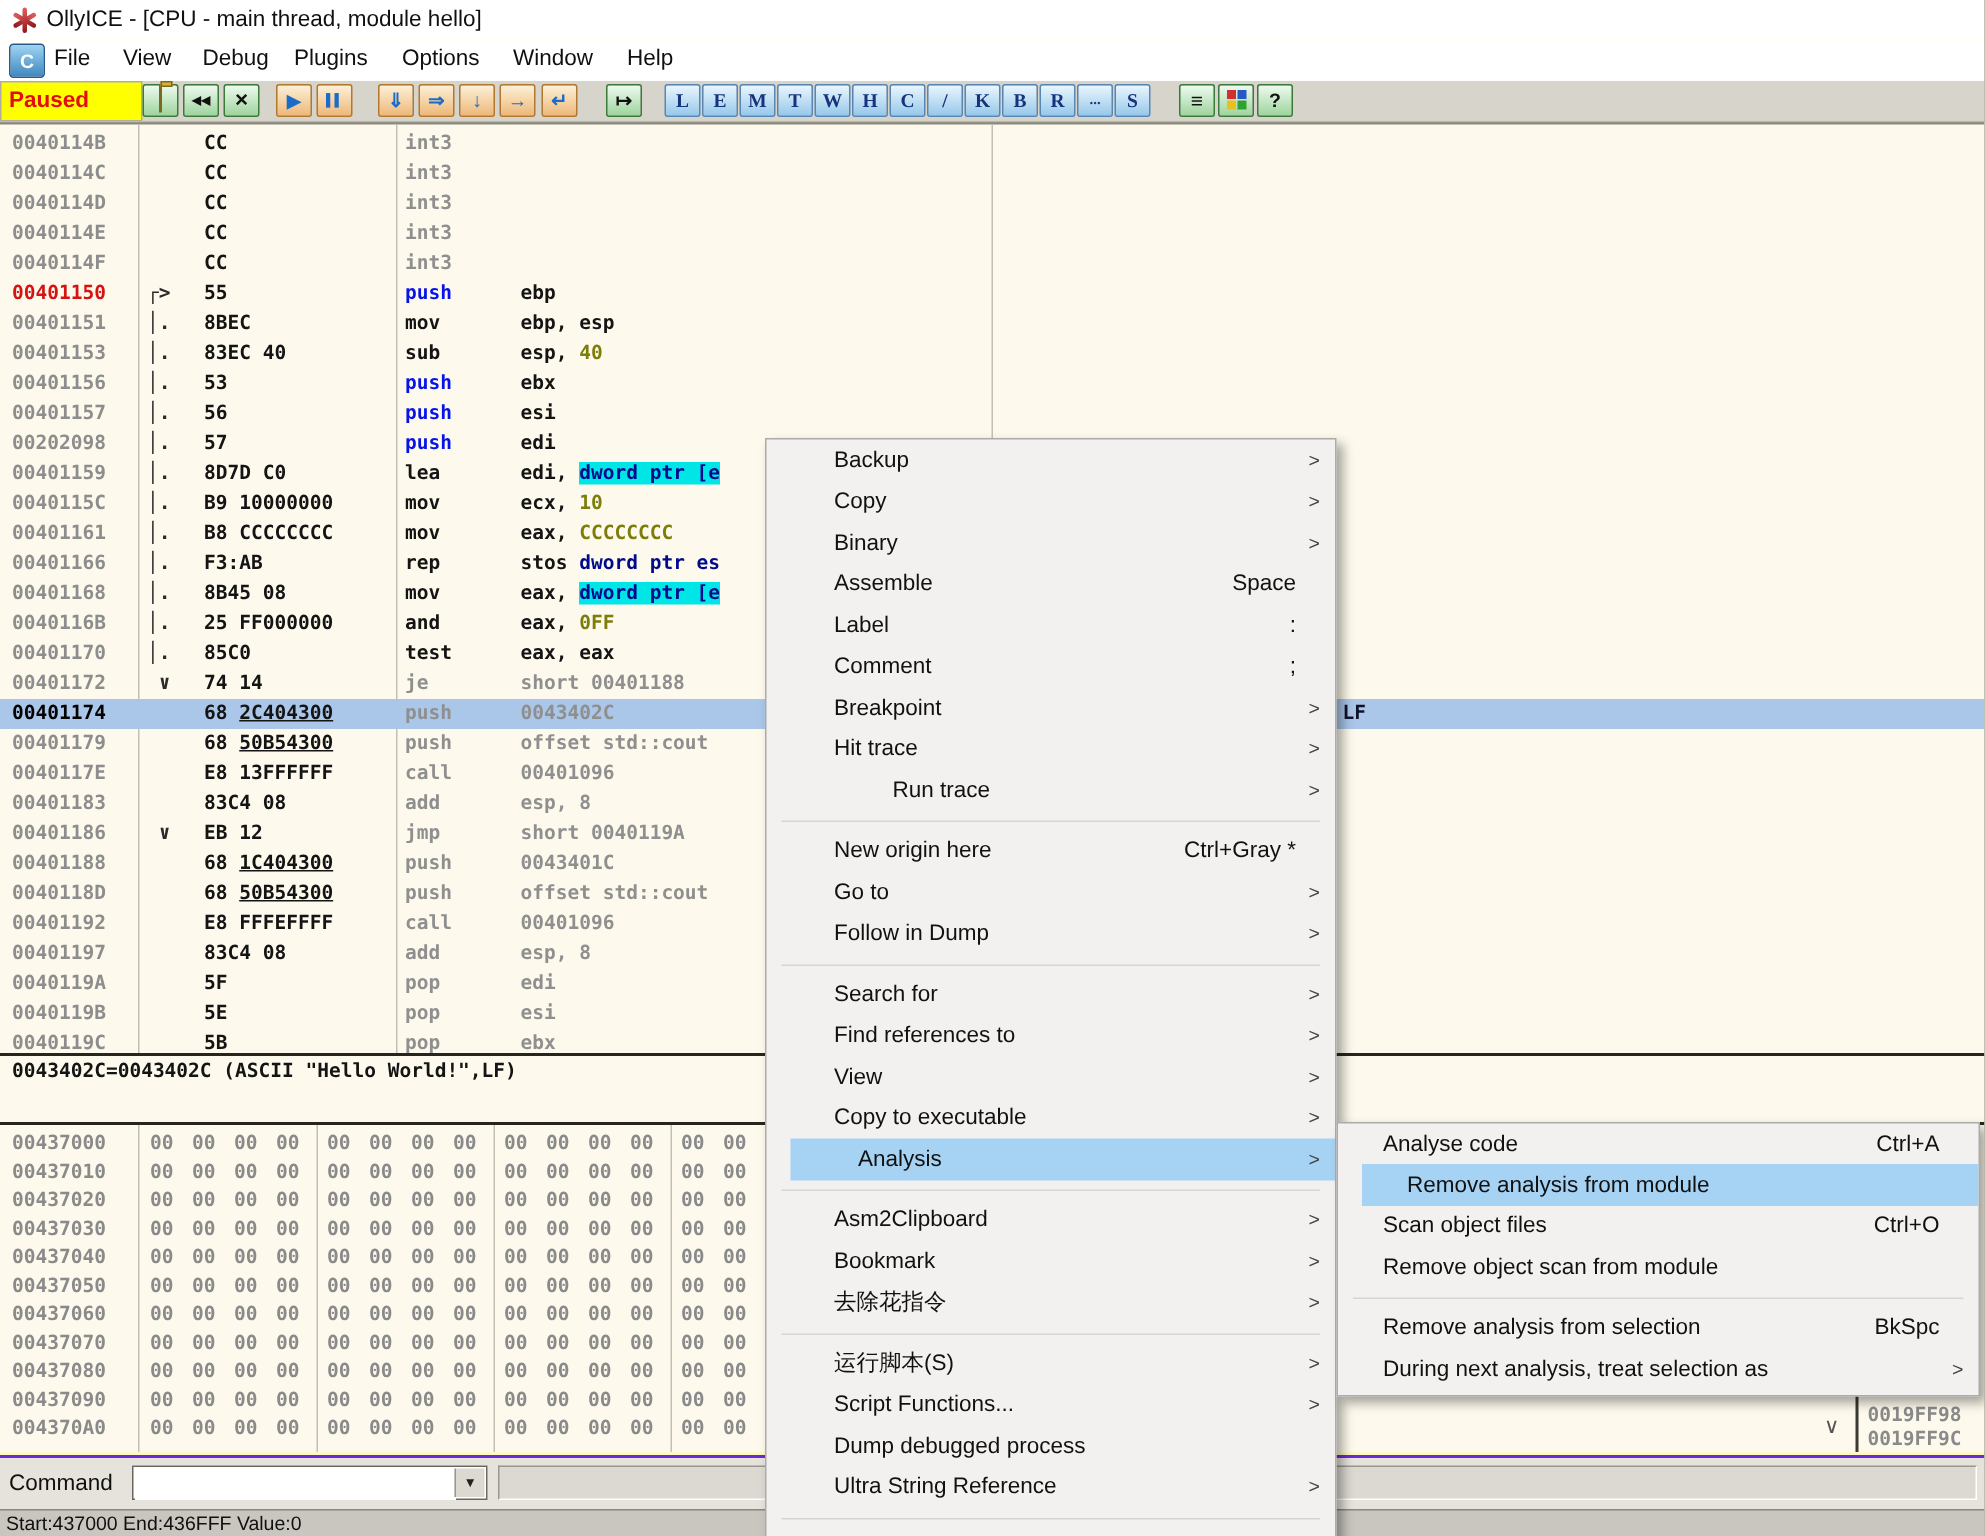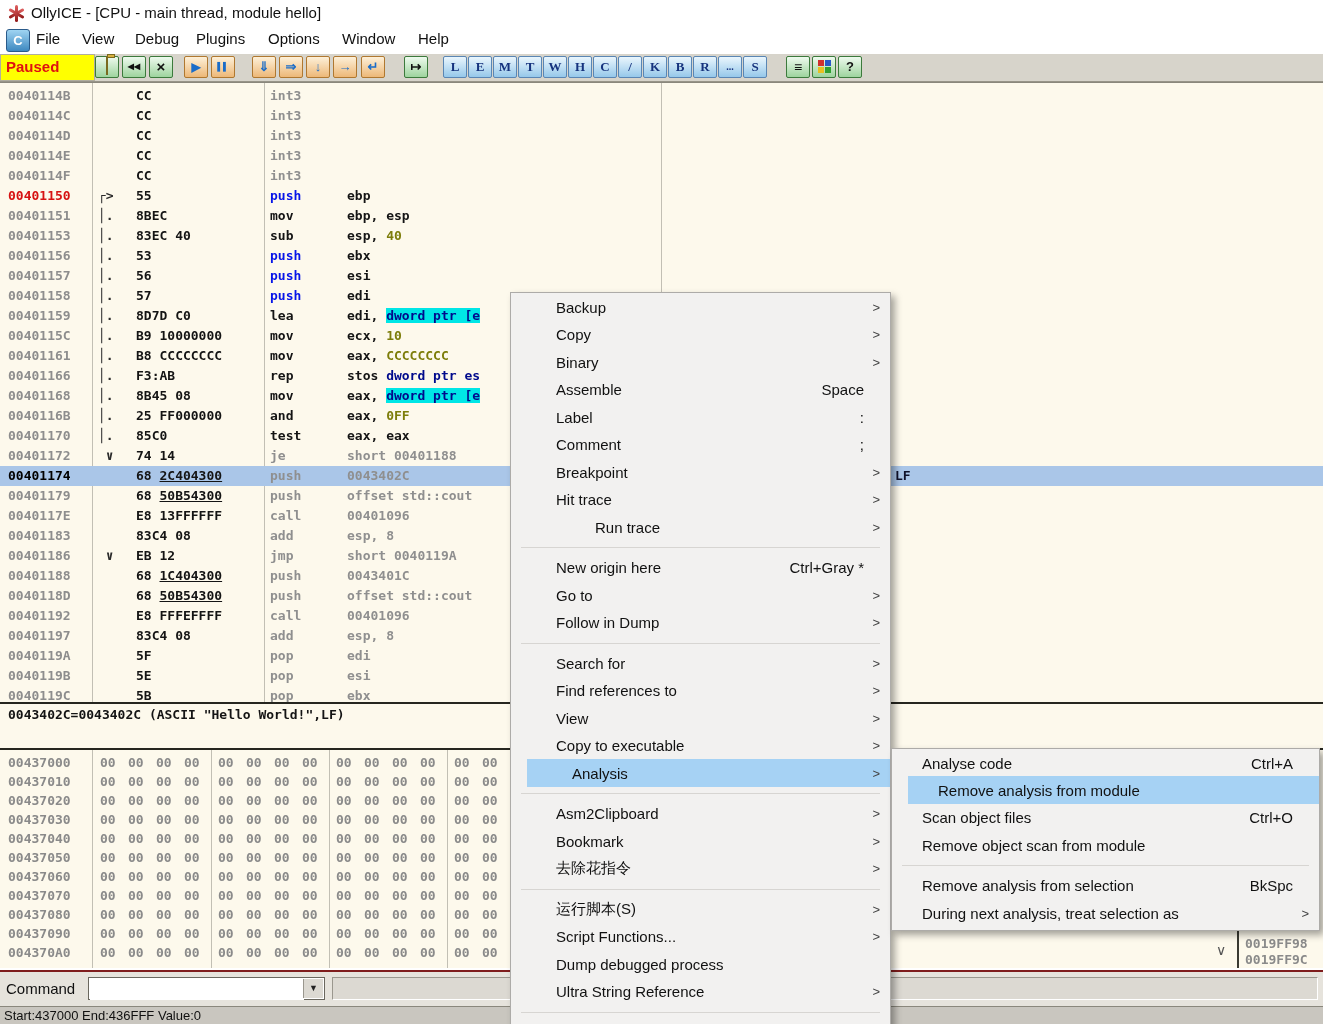--- a/index.html
+++ b/index.html
@@ -1,16 +1,16 @@
 <!DOCTYPE html>
 <html><head>
 <meta charset="utf-8">
 <style>
   html,body{margin:0;padding:0;background:#888;}
-  .screen{position:relative;width:1323px;height:1024px;background:#ffffff;overflow:hidden;
+  .screen{position:relative;width:1323px;height:1024px;background:#fef9c3;overflow:hidden;
           font-family:"Liberation Sans",sans-serif;-webkit-font-smoothing:antialiased;}
   
   .titlebar{position:absolute;left:0;top:0;width:1323px;height:27px;background:#fff;}
   .app-icon{position:absolute;left:8px;top:5px;width:17px;height:17px;}
   .app-icon i{position:absolute;left:7px;top:0;width:3px;height:17px;background:linear-gradient(#e06060,#901818);border-radius:2px;}
   .app-icon i:nth-child(2){transform:rotate(60deg);}
   .app-icon i:nth-child(3){transform:rotate(-60deg);}
   .title-text{position:absolute;left:31px;top:4px;font-size:15px;color:#101010;}
   .menubar{position:absolute;left:0;top:27px;width:1323px;height:27px;background:#fff;}
   .c-icon{position:absolute;top:2px;width:22px;height:21px;background:linear-gradient(#9fd4f2,#3e88c0);
@@ -54,21 +54,21 @@
   .dump-pane{position:absolute;left:0;top:750px;width:1323px;height:218px;background:#fdf9ec;}
   .hrow{position:absolute;left:0;width:1237px;height:19px;font-family:"DejaVu Sans Mono",monospace;
         font-size:13px;font-weight:bold;line-height:19px;color:#8a8a8a;}
   .ha{position:absolute;left:8px;}
   .hb{position:absolute;}
   .stack-div{position:absolute;left:1237px;top:750px;width:2px;height:218px;background:#3a3a32;}
   .stack-addr{position:absolute;left:1245px;font-family:"DejaVu Sans Mono",monospace;font-size:13px;
               font-weight:bold;color:#8a8a8a;}
   .stack-chev{position:absolute;left:1216px;top:942px;font-size:14px;color:#555;}
   
-  .command-bar{position:absolute;left:0;top:970px;width:1323px;height:34px;background:#e6e3dc;border-top:2px solid #7f1d1d;}
+  .command-bar{position:absolute;left:0;top:970px;width:1323px;height:34px;background:#e6e3dc;border-top:2px solid #6d28d9;}
   .cmd-label{position:absolute;left:6px;top:8px;font-size:15px;color:#101010;}
   .cmd-combo{position:absolute;left:88px;top:5px;width:237px;height:23px;background:#fff;border:1px solid #6a675e;box-sizing:border-box;}
   .cmd-input{position:absolute;left:1px;top:1px;width:210px;height:19px;border:0;outline:none;font-size:13px;background:#fff;}
   .cmd-arrow{position:absolute;right:1px;top:1px;width:19px;height:19px;background:#dcd9d2;border-left:1px solid #9a978e;
              text-align:center;font-size:9px;line-height:19px;color:#222;}
   .cmd-panel{position:absolute;left:332px;top:5px;width:986px;height:23px;background:#dcd9d2;
              border:1px solid #9a978e;border-right-color:#fff;border-bottom-color:#fff;box-sizing:border-box;}
   .status-bar{position:absolute;left:0;top:1006px;width:1323px;height:18px;background:#c9c6bf;border-top:1px solid #8a877c;}
   .status-text{position:absolute;left:4px;top:1px;font-size:13px;color:#101010;}
   
@@ -171,21 +171,21 @@
         <div class="drow" style="top: 3px;"><span class="da a-gy">0040114B</span><span class="db"><span>CC</span></span><span class="dm s-gy">int3</span><span class="do"></span></div>
         <div class="drow" style="top: 23px;"><span class="da a-gy">0040114C</span><span class="db"><span>CC</span></span><span class="dm s-gy">int3</span><span class="do"></span></div>
         <div class="drow" style="top: 43px;"><span class="da a-gy">0040114D</span><span class="db"><span>CC</span></span><span class="dm s-gy">int3</span><span class="do"></span></div>
         <div class="drow" style="top: 63px;"><span class="da a-gy">0040114E</span><span class="db"><span>CC</span></span><span class="dm s-gy">int3</span><span class="do"></span></div>
         <div class="drow" style="top: 83px;"><span class="da a-gy">0040114F</span><span class="db"><span>CC</span></span><span class="dm s-gy">int3</span><span class="do"></span></div>
         <div class="drow" style="top: 103px;"><span class="da a-rd">00401150</span><span class="dd">┌&gt;</span><span class="db"><span>55</span></span><span class="dm s-bl">push</span><span class="do"><span class="s-bk">ebp</span></span></div>
         <div class="drow" style="top: 123px;"><span class="da a-gy">00401151</span><span class="dd">│.</span><span class="db"><span>8BEC</span></span><span class="dm s-bk">mov</span><span class="do"><span class="s-bk">ebp, esp</span></span></div>
         <div class="drow" style="top: 143px;"><span class="da a-gy">00401153</span><span class="dd">│.</span><span class="db"><span>83EC 40</span></span><span class="dm s-bk">sub</span><span class="do"><span class="s-bk">esp, </span><span class="s-ol">40</span></span></div>
         <div class="drow" style="top: 163px;"><span class="da a-gy">00401156</span><span class="dd">│.</span><span class="db"><span>53</span></span><span class="dm s-bl">push</span><span class="do"><span class="s-bk">ebx</span></span></div>
         <div class="drow" style="top: 183px;"><span class="da a-gy">00401157</span><span class="dd">│.</span><span class="db"><span>56</span></span><span class="dm s-bl">push</span><span class="do"><span class="s-bk">esi</span></span></div>
-        <div class="drow" style="top: 203px;"><span class="da a-gy">00401158</span><span class="dd">│.</span><span class="db"><span>57</span></span><span class="dm s-bl">push</span><span class="do"><span class="s-bk">edi</span></span></div>
+        <div class="drow" style="top: 203px;"><span class="da a-gy">00202098</span><span class="dd">│.</span><span class="db"><span>57</span></span><span class="dm s-bl">push</span><span class="do"><span class="s-bk">edi</span></span></div>
         <div class="drow" style="top: 223px;"><span class="da a-gy">00401159</span><span class="dd">│.</span><span class="db"><span>8D7D C0</span></span><span class="dm s-bk">lea</span><span class="do"><span class="s-bk">edi, </span><span class="s-ch">dword ptr [e</span></span></div>
         <div class="drow" style="top: 243px;"><span class="da a-gy">0040115C</span><span class="dd">│.</span><span class="db"><span>B9 10000000</span></span><span class="dm s-bk">mov</span><span class="do"><span class="s-bk">ecx, </span><span class="s-ol">10</span></span></div>
         <div class="drow" style="top: 263px;"><span class="da a-gy">00401161</span><span class="dd">│.</span><span class="db"><span>B8 CCCCCCCC</span></span><span class="dm s-bk">mov</span><span class="do"><span class="s-bk">eax, </span><span class="s-ol">CCCCCCCC</span></span></div>
         <div class="drow" style="top: 283px;"><span class="da a-gy">00401166</span><span class="dd">│.</span><span class="db"><span>F3:AB</span></span><span class="dm s-bk">rep</span><span class="do"><span class="s-bk">stos </span><span class="s-nv">dword ptr es</span></span></div>
         <div class="drow" style="top: 303px;"><span class="da a-gy">00401168</span><span class="dd">│.</span><span class="db"><span>8B45 08</span></span><span class="dm s-bk">mov</span><span class="do"><span class="s-bk">eax, </span><span class="s-ch">dword ptr [e</span></span></div>
         <div class="drow" style="top: 323px;"><span class="da a-gy">0040116B</span><span class="dd">│.</span><span class="db"><span>25 FF000000</span></span><span class="dm s-bk">and</span><span class="do"><span class="s-bk">eax, </span><span class="s-ol">0FF</span></span></div>
         <div class="drow" style="top: 343px;"><span class="da a-gy">00401170</span><span class="dd">│.</span><span class="db"><span>85C0</span></span><span class="dm s-bk">test</span><span class="do"><span class="s-bk">eax, eax</span></span></div>
         <div class="drow" style="top: 363px;"><span class="da a-gy">00401172</span><span class="dd"> ∨</span><span class="db"><span>74 14</span></span><span class="dm s-gy">je</span><span class="do"><span class="s-gy">short 00401188</span></span></div>
         <div class="drow sel" style="top: 383px;"><span class="da a-sel">00401174</span><span class="db"><span>68 </span><u>2C404300</u></span><span class="dm s-gy">push</span><span class="do"><span class="s-gy">0043402C</span></span><span class="dc">LF</span></div>
         <div class="drow" style="top: 403px;"><span class="da a-gy">00401179</span><span class="db"><span>68 </span><u>50B54300</u></span><span class="dm s-gy">push</span><span class="do"><span class="s-gy">offset std::cout</span></span></div>

